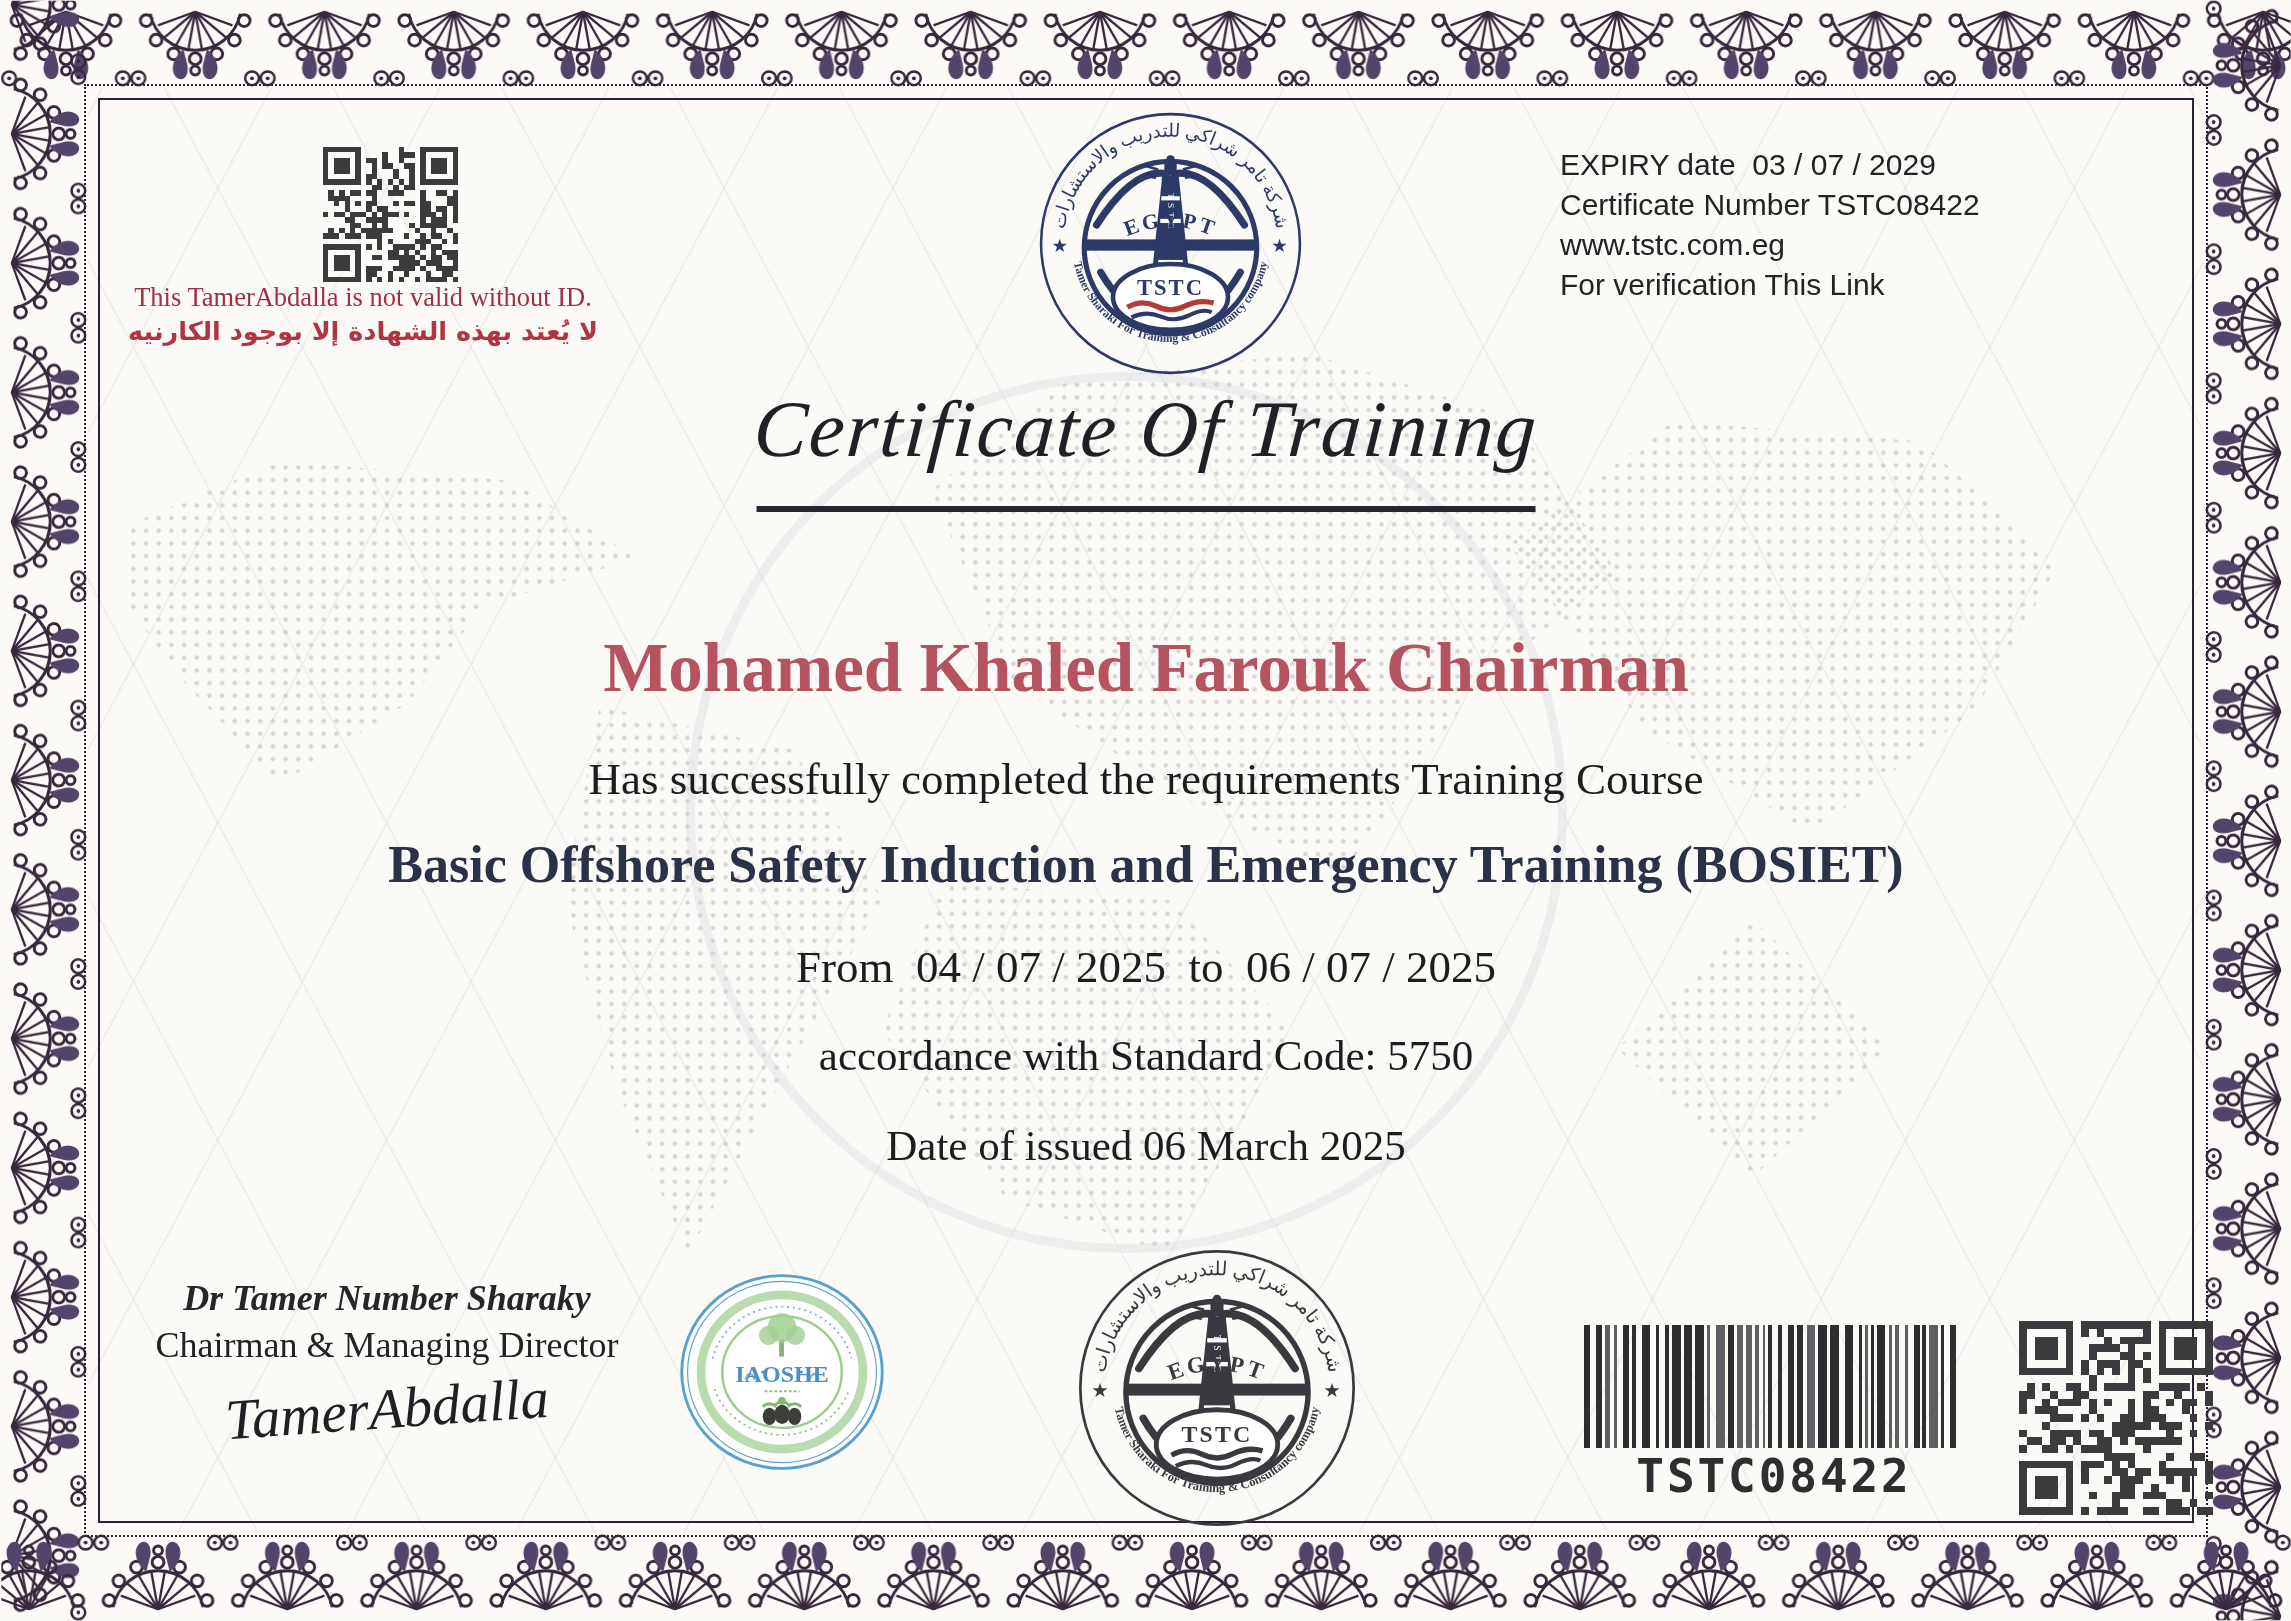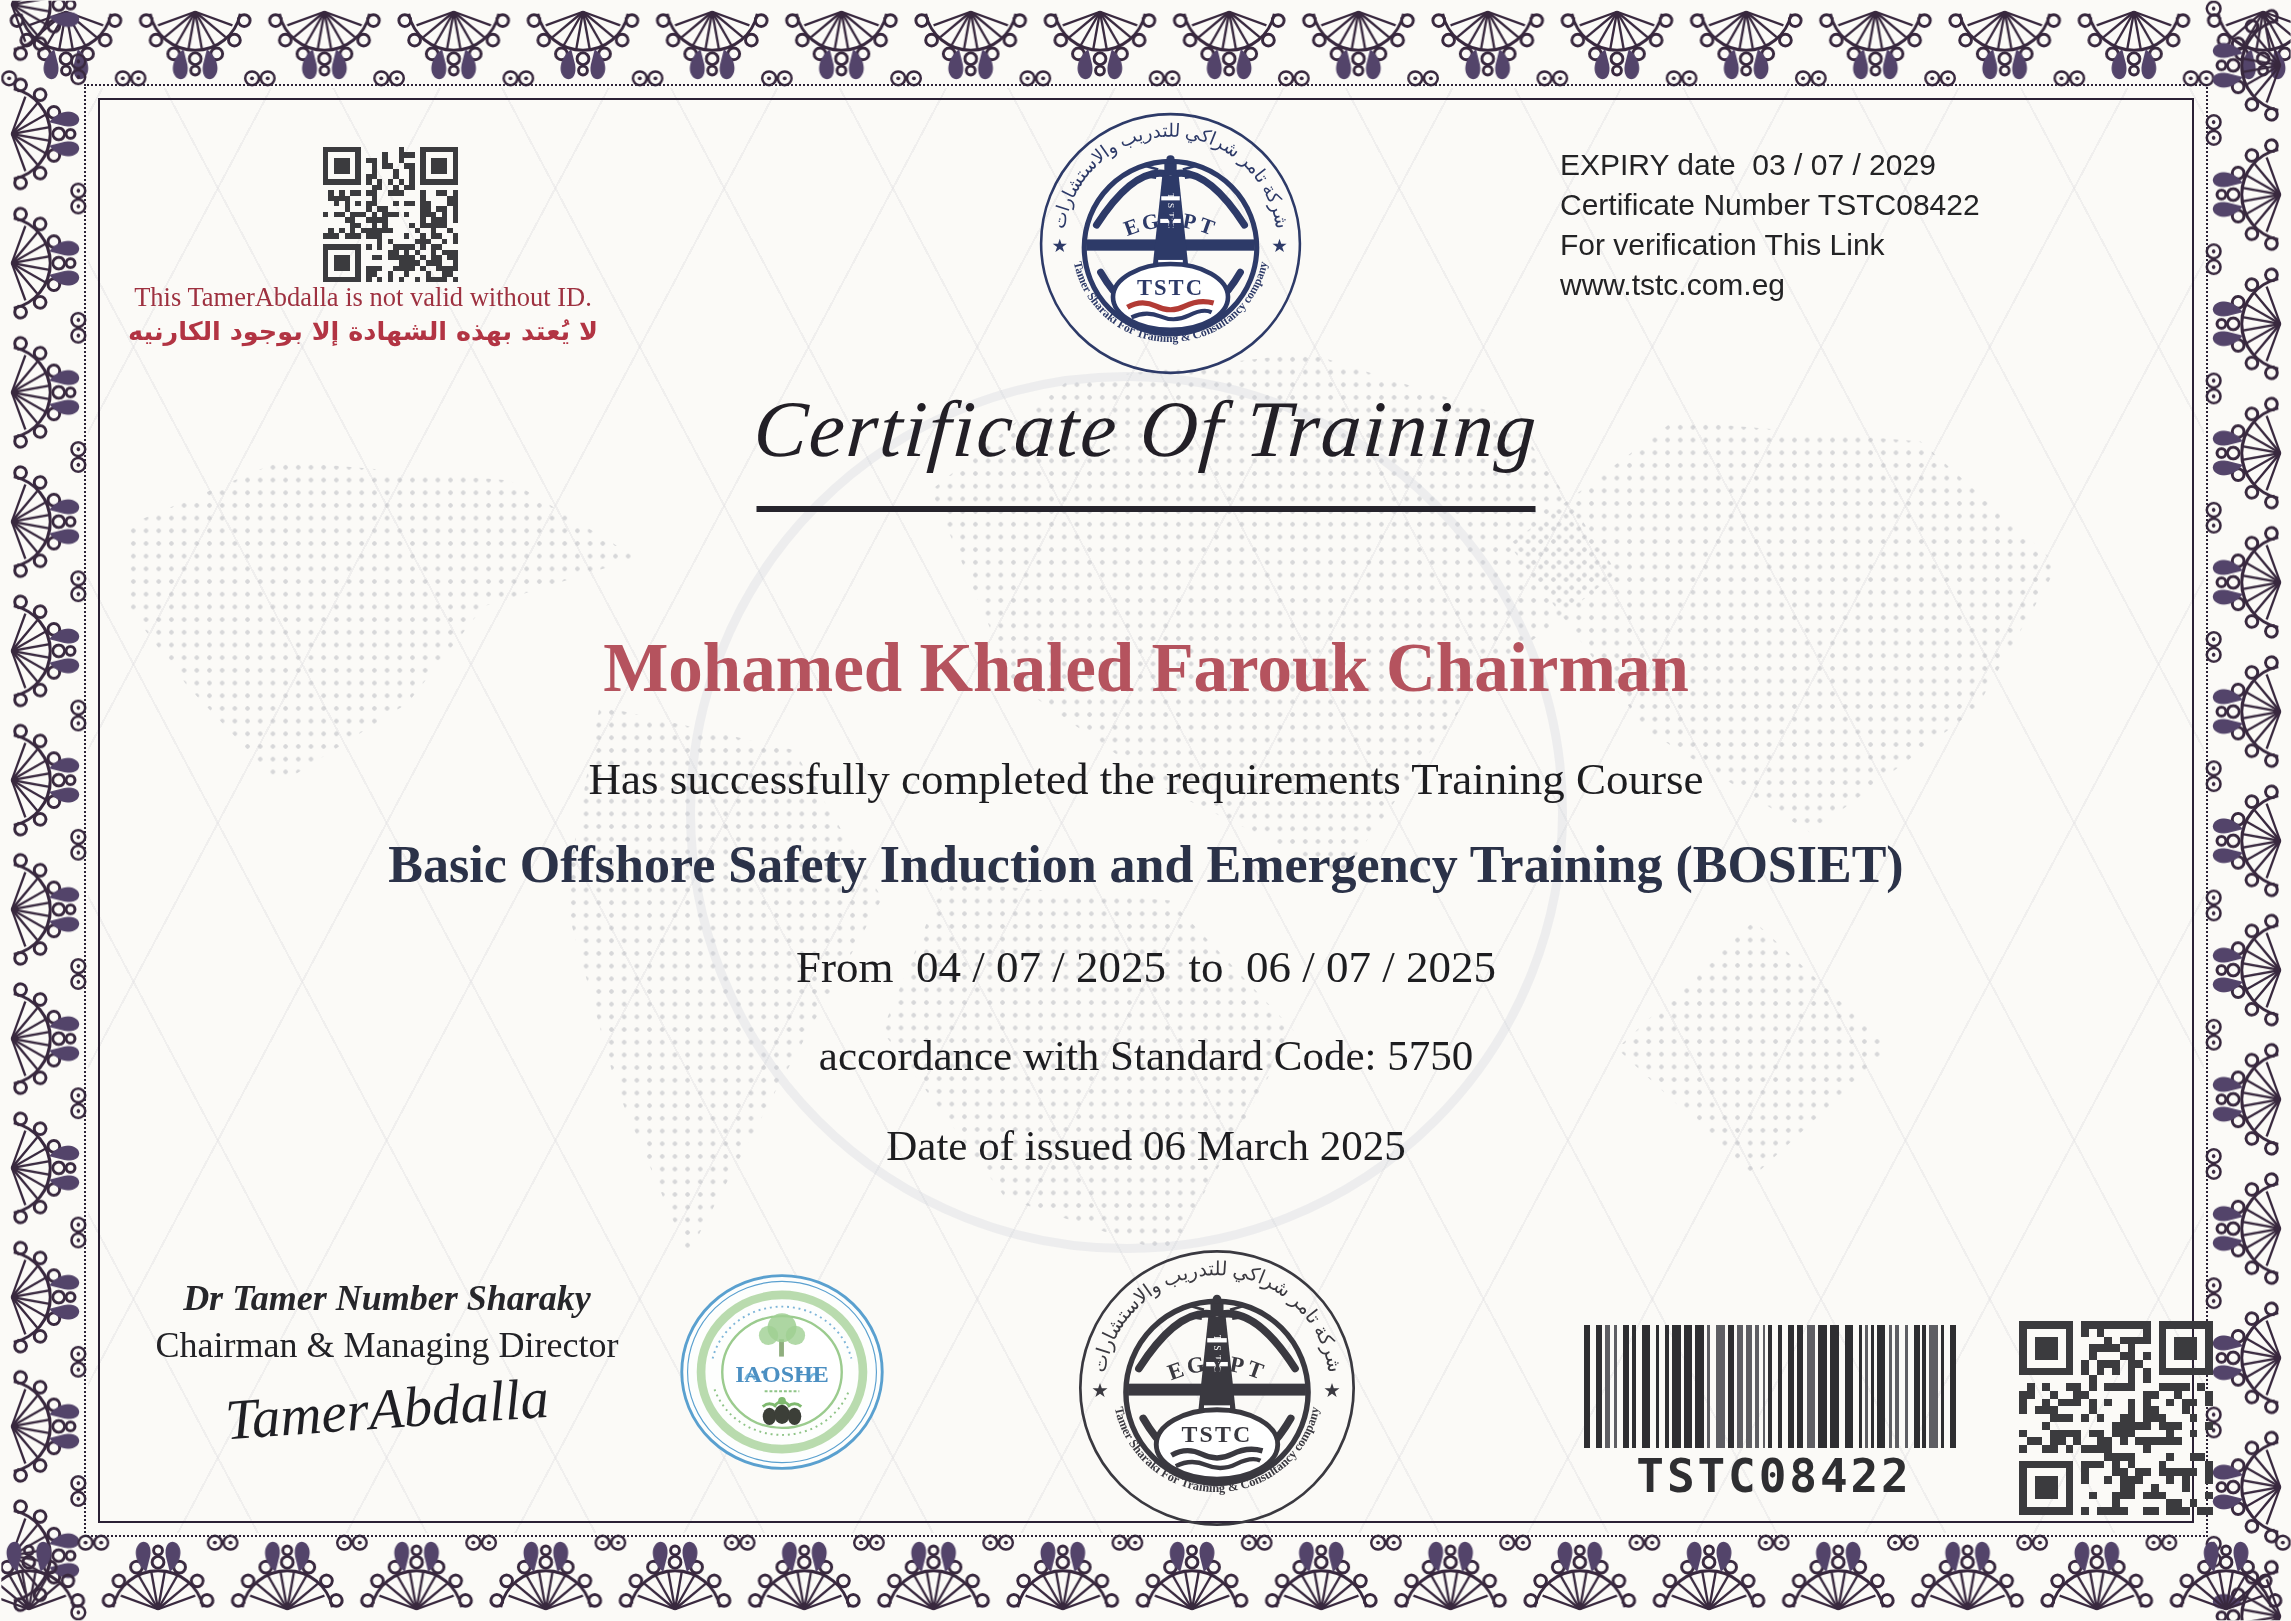--- a/index.html
+++ b/index.html
@@ -788,22 +788,22 @@
   <div class="red-en" style="top:282px;">This TamerAbdalla is not valid without ID.</div>
   <div class="red-ar" dir="rtl" style="top:316px;">لا يُعتد بهذه الشهادة إلا بوجود الكارنيه</div>
 
   <svg class="abs seal-navy" style="left:1037px;top:110px;" width="267" height="267" viewBox="0 0 260 260">
     <use href="#tstc-seal"></use>
   </svg>
 
   <div class="tr-block">
     <div>EXPIRY date&nbsp; 03 / 07 / 2029</div>
     <div>Certificate Number TSTC08422</div>
+    <div>www.tstc.com.eg</div>
     <div>For verification This Link</div>
-    <div>www.tstc.com.eg</div>
   </div>
 
   <div class="cline title" style="top:384px;">Certificate Of Training</div>
   <div class="title-underline" style="top:506px;"></div>
   <div class="cline name" style="top:629px;">Mohamed Khaled Farouk Chairman</div>
   <div class="cline completed" style="top:753px;">Has successfully completed the requirements Training Course</div>
   <div class="cline course" style="top:835px;">Basic Offshore Safety Induction and Emergency Training (BOSIET)</div>
   <div class="cline dates" style="top:941px;">From&nbsp; 04 / 07 / 2025&nbsp; to&nbsp; 06 / 07 / 2025</div>
   <div class="cline accordance" style="top:1031px;">accordance with Standard Code: 5750</div>
   <div class="cline issued" style="top:1121px;">Date of issued 06 March 2025</div>

